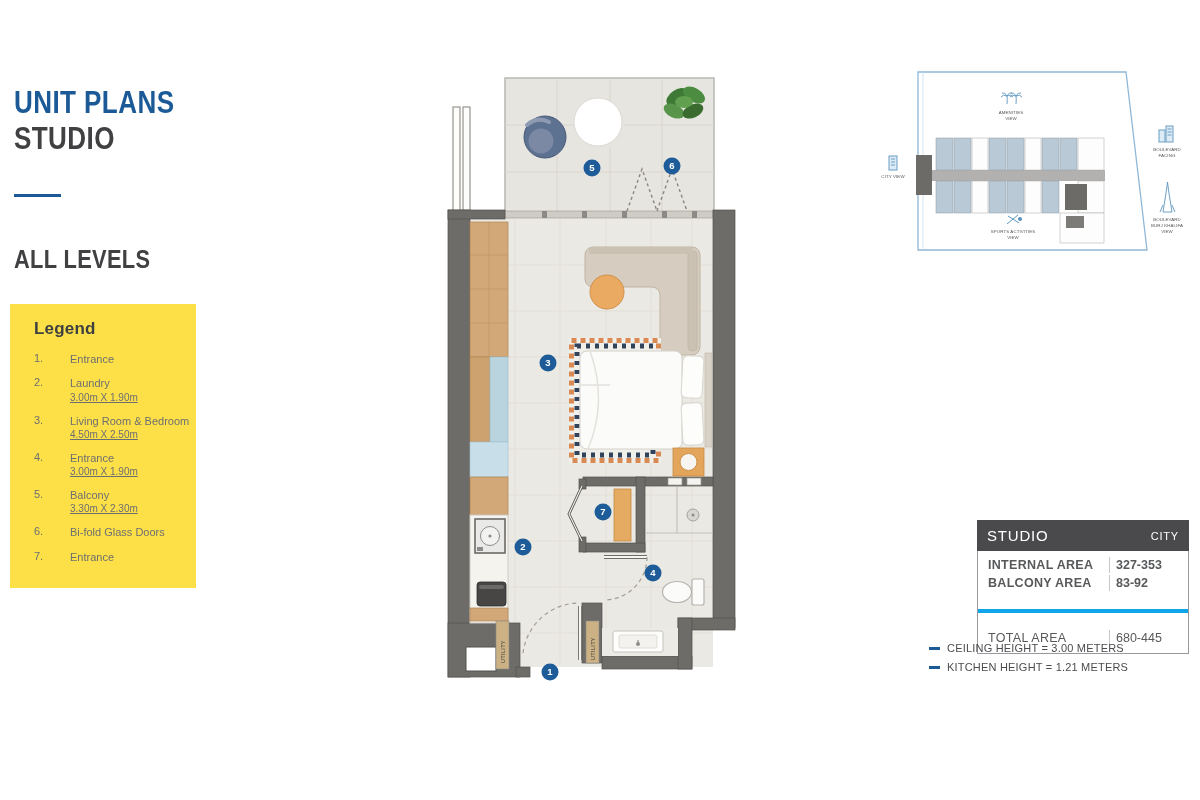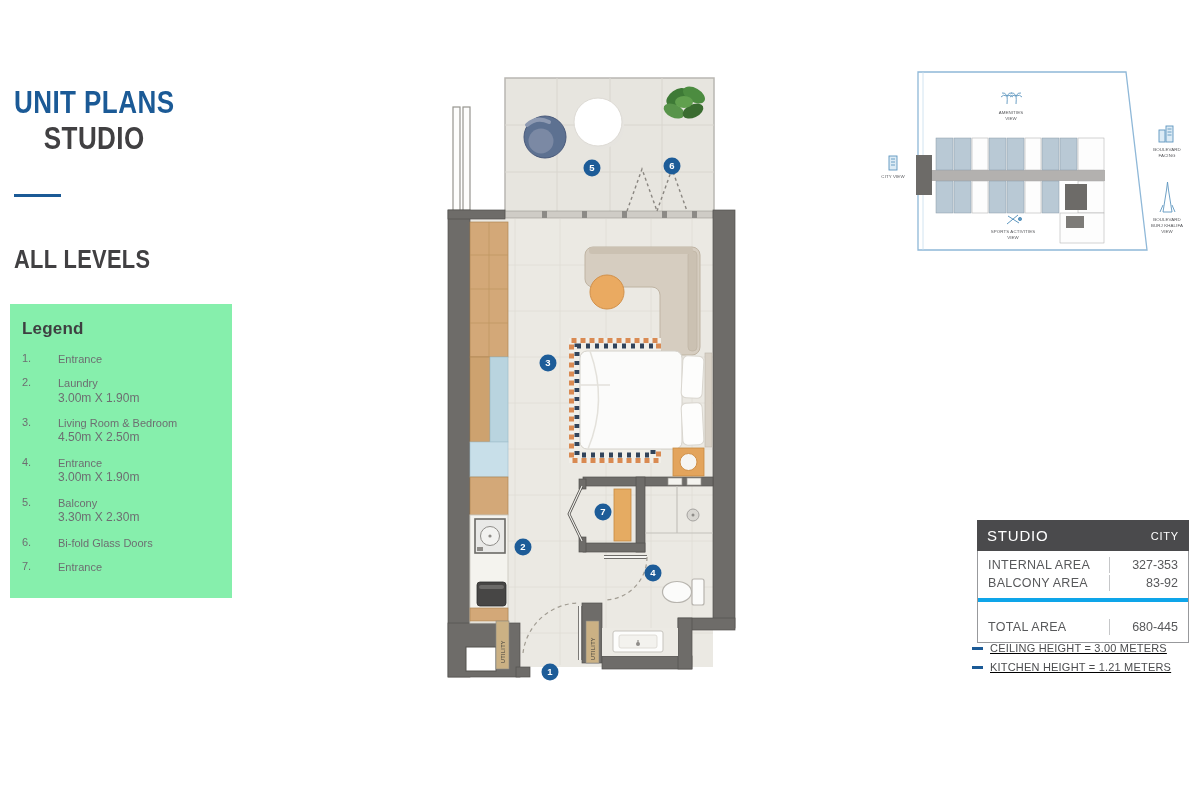--- a/index.html
+++ b/index.html
@@ -4,51 +4,51 @@
 <style>
   html,body{margin:0;padding:0;}
   body{
     width:1200px;height:800px;position:relative;overflow:hidden;
     background:#ffffff;
     font-family:"Liberation Sans","DejaVu Sans",sans-serif;
     -webkit-font-smoothing:antialiased;
   }
   .abs{position:absolute;}
   
-  .title-block{left:14px;top:86px;text-align:center;}
+  .title-block{left:14px;top:86px;}
   .t1{display:inline-block;font-size:31px;font-weight:700;color:#1b5a96;
       letter-spacing:.5px;transform:scaleX(.84);transform-origin:left center;line-height:1.1;}
   .t2{display:block;font-size:31px;font-weight:700;color:#414042;
       letter-spacing:.5px;transform:scaleX(.84);transform-origin:left center;line-height:1.1;margin-top:2px;}
   .rule{left:14px;top:194px;width:47px;height:3px;background:#1b5a96;}
   .section-title{left:14px;top:244px;font-size:26px;font-weight:700;color:#414042;
       letter-spacing:.4px;transform:scaleX(.84);transform-origin:left center;}
   
-  .legend{left:10px;top:304px;width:222px;background:#86efac;padding:15px 0 14px 12px;box-sizing:border-box;}
+  .legend{left:10px;top:304px;width:186px;background:#fde047;padding:15px 0 14px 24px;box-sizing:border-box;}
   .legend h3{margin:0 0 13px 0;font-size:17px;font-weight:700;color:#3e3f41;letter-spacing:.2px;}
   .lrow{display:flex;margin-bottom:10px;}
   .lnum{width:36px;flex:0 0 36px;font-size:11px;color:#6d6e71;}
   .ltxt{font-size:11px;color:#6d6e71;line-height:1.3;}
-  .ldim{font-size:12px;color:#6d6e71;}
+  .ldim{font-size:10px;color:#6d6e71;text-decoration:underline;}
   .ldim:empty{display:none;}
   
   .area-table{left:977px;top:520px;width:212px;}
   .thead{display:flex;justify-content:space-between;align-items:center;height:31px;
          background:#4a4a4c;color:#fff;padding:0 10px;box-sizing:border-box;}
   .thead .hl{font-size:15px;letter-spacing:.8px;}
   .thead .hr{font-size:11px;letter-spacing:.8px;}
   .tbody{border:1px solid #98999c;border-top:none;background:#fff;}
-  .rowgroup{padding:5px 0 6px 0;}
+  .rowgroup{padding:5px 0 17px 0;font-weight:bold;}
   .trow{display:flex;align-items:center;padding:1px 10px;}
   .trow .lab{flex:1;font-size:12.5px;color:#58595b;letter-spacing:.3px;}
-  .trow .val{width:62px;text-align:right;font-size:12.5px;color:#58595b;
+  .trow .val{width:62px;text-align:left;font-size:12.5px;color:#58595b;
              border-left:1px solid #c6c7c9;padding:1px 0 1px 6px;}
   .totalgroup{border-top:4px solid #0ea5e9;padding:16px 0 6px 0;}
   
-  .notes{left:972px;top:642px;text-decoration:underline;}
+  .notes{left:929px;top:642px;}
   .note{display:flex;align-items:center;margin-bottom:7px;}
   .dash{width:11px;height:3px;background:#1b5a96;margin-right:7px;flex:0 0 11px;}
   .ntxt{font-size:11px;color:#4b4c4e;letter-spacing:.2px;}
   
   .kp-label{font-size:4.4px;fill:#55565a;letter-spacing:.1px;}
   .utility-label{font-size:5.4px;fill:#3e3d38;letter-spacing:.4px;}
   .marker-num{font-size:9.5px;font-weight:700;fill:#ffffff;}
 </style>
 </head>
 <body>

